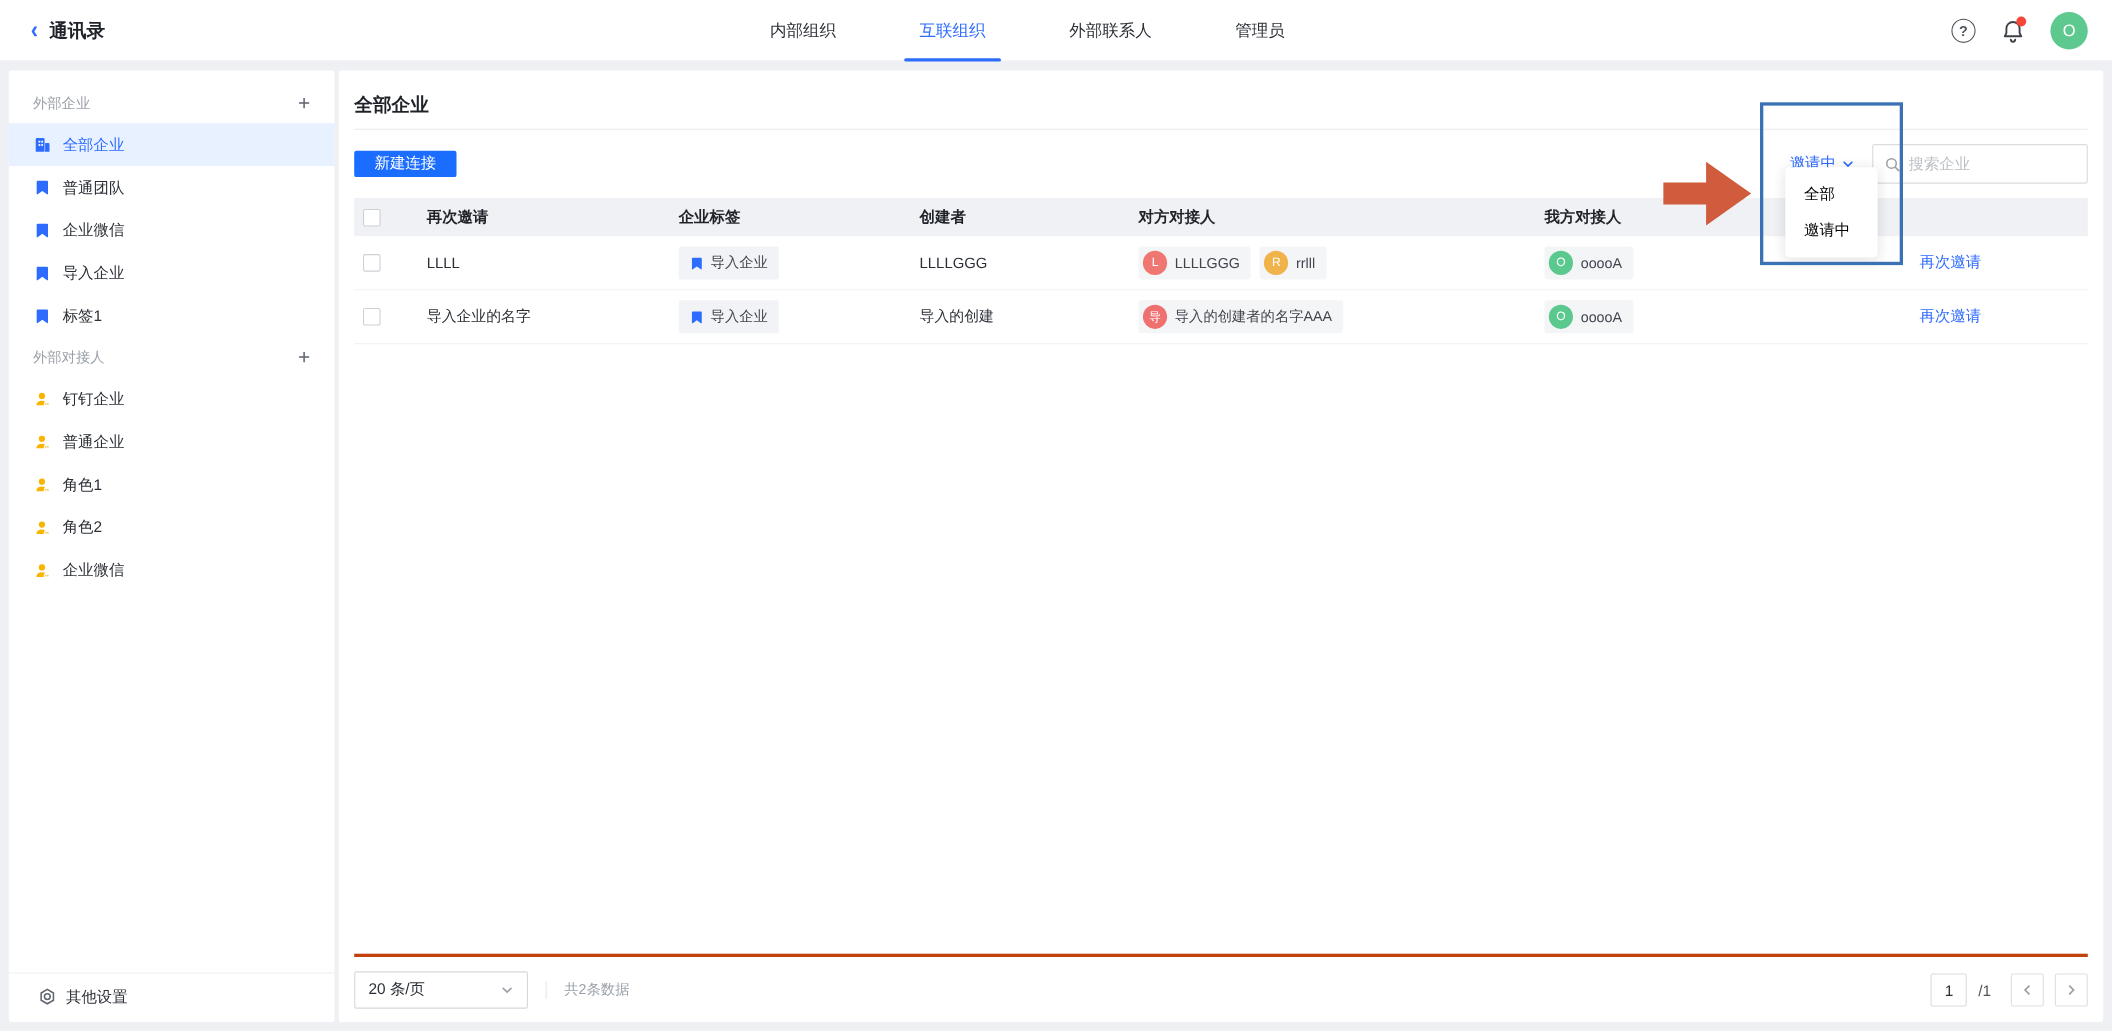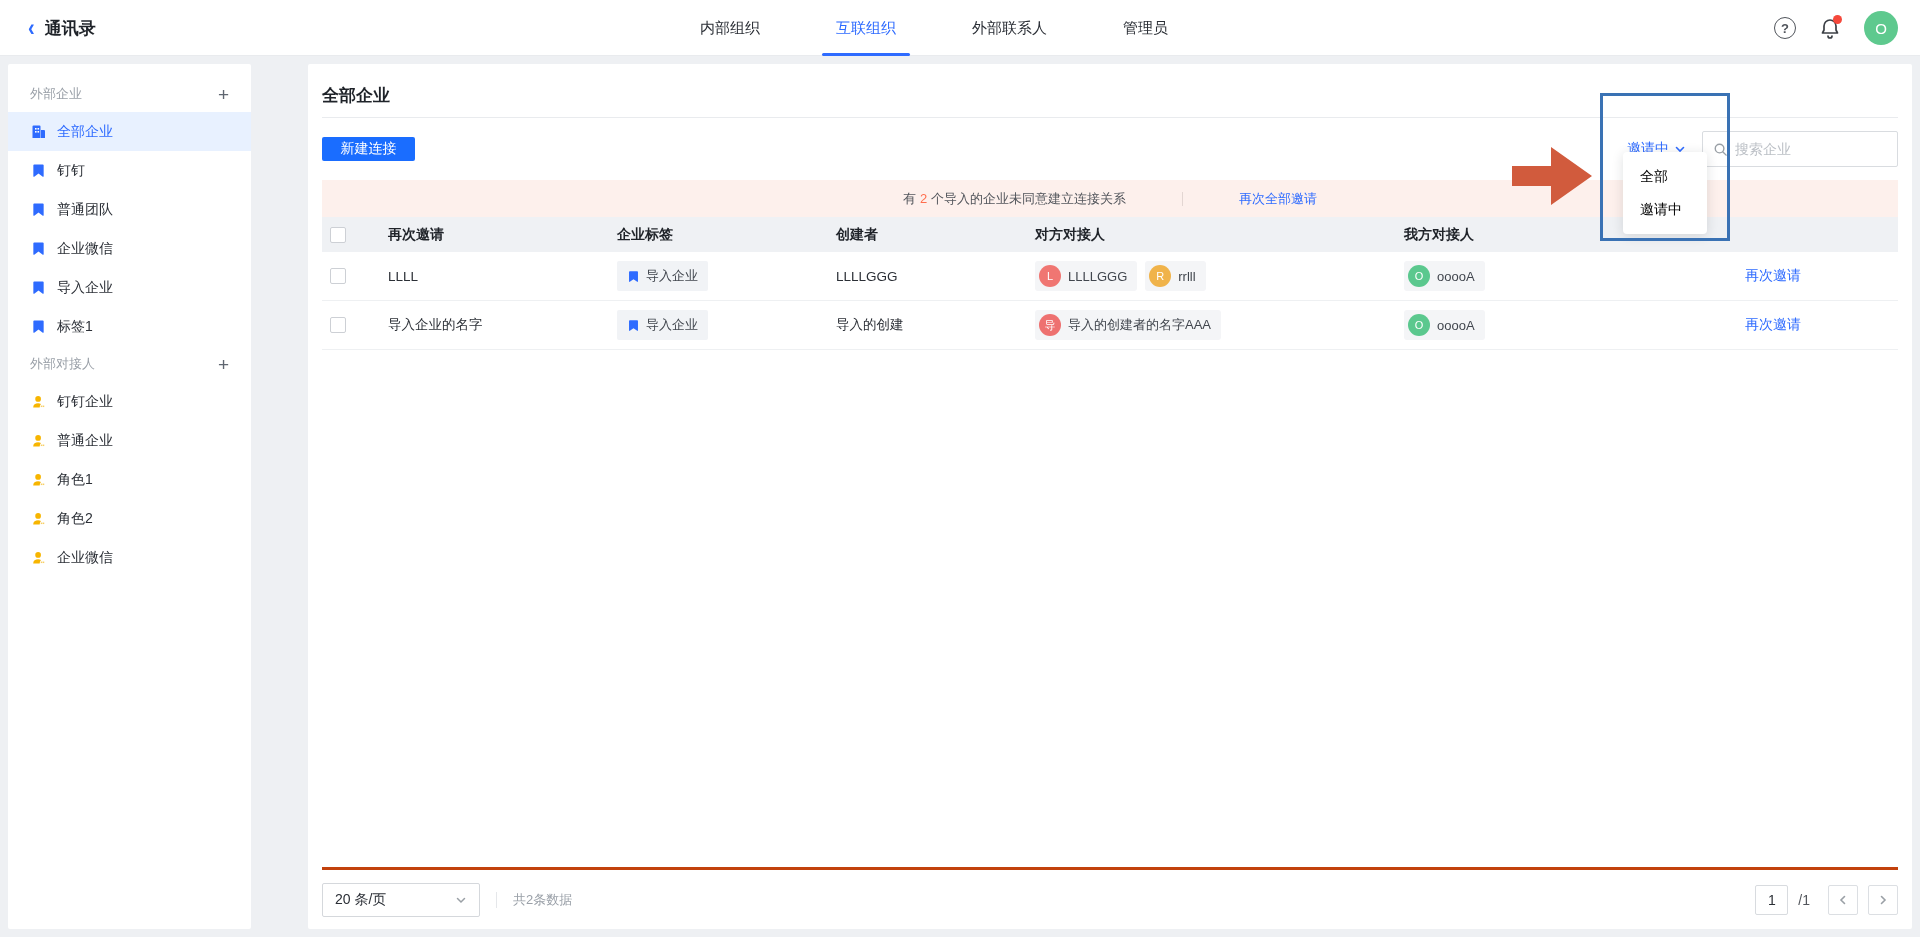--- a/index.html
+++ b/index.html
@@ -16,21 +16,21 @@
   .tab { height:56px; display:flex; align-items:center; font-size:15px; color:#2b2f36; cursor:pointer; position:relative; }
   .tab.active { color:#2e6bff; }
   .tab.active::after { content:""; position:absolute; left:-14px; right:-14px; bottom:0; height:3px; background:#2e6bff; border-radius:2px; }
   .top-right { position:absolute; right:22px; top:0; height:56px; display:flex; align-items:center; gap:22px; }
   .help-ic { width:22px; height:22px; border:1.6px solid #50545b; border-radius:50%; display:flex; align-items:center; justify-content:center; font-size:13px; font-weight:bold; color:#50545b; cursor:pointer; }
   .bell-wrap { position:relative; width:24px; height:24px; cursor:pointer; }
   .bell-dot { position:absolute; right:0px; top:-1px; width:9px; height:9px; border-radius:50%; background:#f5483b; }
   .avatar { width:34px; height:34px; border-radius:50%; background:#5ec98e; color:#fff; font-size:15px; display:flex; align-items:center; justify-content:center; cursor:pointer; }
 
   
-  .sidebar { position:absolute; left:8px; top:64px; width:243px; height:865px; background:#fff; border-radius:2px; padding-top:12px; }
+  .sidebar { position:absolute; left:8px; top:64px; width:296px; height:865px; background:#fff; border-radius:2px; padding-top:12px; }
   .group-header { height:36px; padding:0 22px; display:flex; align-items:center; justify-content:space-between; color:#9aa0a8; font-size:13px; }
   .plus { font-size:19px; color:#5f6670; font-weight:300; cursor:pointer; line-height:1; }
   .side-item { height:39px; padding:0 22px; display:flex; align-items:center; gap:10px; font-size:14px; color:#2b2f36; cursor:pointer; }
   .side-item.active { background:#e8f1ff; color:#2e6bff; }
   .side-item .ic { width:17px; height:17px; display:flex; align-items:center; justify-content:center; flex:none; }
   .side-footer { position:absolute; left:0; right:0; bottom:0; height:45px; border-top:1px solid #eef0f2; display:flex; align-items:center; gap:9px; padding-left:27px; font-size:14px; color:#2b2f36; cursor:pointer; }
 
   
   .main { position:absolute; left:308px; top:64px; width:1604px; height:865px; background:#fff; border-radius:2px; padding:0 14px; }
   .title-row { padding-top:20px; height:54px; display:flex; align-items:baseline; gap:12px; border-bottom:1px solid #e9ebee; }
@@ -122,28 +122,20 @@
           </svg>
       </span>
       <span>全部企业</span>
     </div>
     <div class="side-item">
       <span class="ic">
           <svg width="15" height="15" viewBox="0 0 16 16">
             <path fill="#2e6bff" d="M3.5 1.5h9a1 1 0 0 1 1 1v11.6c0 .5-.57.78-.96.47L8 11.3l-4.54 3.27c-.39.31-.96.03-.96-.47V2.5a1 1 0 0 1 1-1z"></path>
           </svg>
         </span>
-      <span>钉钉</span>
-    </div>
-    <div class="side-item">
-      <span class="ic">
-          <svg width="15" height="15" viewBox="0 0 16 16">
-            <path fill="#2e6bff" d="M3.5 1.5h9a1 1 0 0 1 1 1v11.6c0 .5-.57.78-.96.47L8 11.3l-4.54 3.27c-.39.31-.96.03-.96-.47V2.5a1 1 0 0 1 1-1z"></path>
-          </svg>
-        </span>
       <span>普通团队</span>
     </div>
     <div class="side-item">
       <span class="ic">
           <svg width="15" height="15" viewBox="0 0 16 16">
             <path fill="#2e6bff" d="M3.5 1.5h9a1 1 0 0 1 1 1v11.6c0 .5-.57.78-.96.47L8 11.3l-4.54 3.27c-.39.31-.96.03-.96-.47V2.5a1 1 0 0 1 1-1z"></path>
           </svg>
         </span>
       <span>企业微信</span>
     </div>
@@ -218,20 +210,29 @@
           <svg width="16" height="16" viewBox="0 0 18 18">
             <circle cx="8" cy="5.5" r="3.2" fill="#f7b500"></circle>
             <path fill="#f7b500" d="M2.5 14.8c0-2.7 2.4-4.3 5.5-4.3 1.2 0 2.3.25 3.2.7-.9.9-1.4 2.1-1.4 3.6v.4H2.5v-.4z"></path>
             <rect x="11" y="13" width="1.7" height="1.7" fill="#f7cf66"></rect>
             <rect x="13.2" y="13" width="1.7" height="1.7" fill="#f7cf66"></rect>
           </svg>
         </span>
       <span>企业微信</span>
     </div>
 
+    <div class="side-footer">
+      <span class="ic">
+        <svg width="16" height="16" viewBox="0 0 16 16" fill="none" stroke="#5f6670" stroke-width="1.4">
+            <path d="M8 1.5l5.6 3.2v6.6L8 14.5l-5.6-3.2V4.7L8 1.5z"></path>
+            <circle cx="8" cy="8" r="2.6"></circle>
+          </svg>
+      </span>
+      <span>其他设置</span>
+    </div>
   </div>
 
   <div class="main">
 
     <div class="title-row">
       <span class="page-title">全部企业</span>
     </div>
 
     <div class="toolbar">
       <button class="btn-primary">新建连接</button>
@@ -245,27 +246,20 @@
         <div class="search-box">
           <svg width="15" height="15" viewBox="0 0 16 16" fill="none" stroke="#9aa0a6" stroke-width="1.5" stroke-linecap="round">
               <circle cx="7" cy="7" r="4.6"></circle>
               <path d="M10.6 10.6L14 14"></path>
             </svg>
           <input type="text" placeholder="搜索企业" style="">
         </div>
       </div>
     </div>
 
-    <div class="notice">
-      <span>
-        <span>有</span><span class="cnt">2</span><span>个导入的企业未同意建立连接关系</span>
-      </span>
-      <span class="vdiv"></span>
-      <span class="link">再次全部邀请</span>
-    </div>
 
     <div class="tgrid thead">
       <div>
           <div class="cb"></div>
         </div>
       <div>再次邀请</div>
       <div>企业标签</div>
       <div>创建者</div>
       <div>对方对接人</div>
       <div>我方对接人</div>

